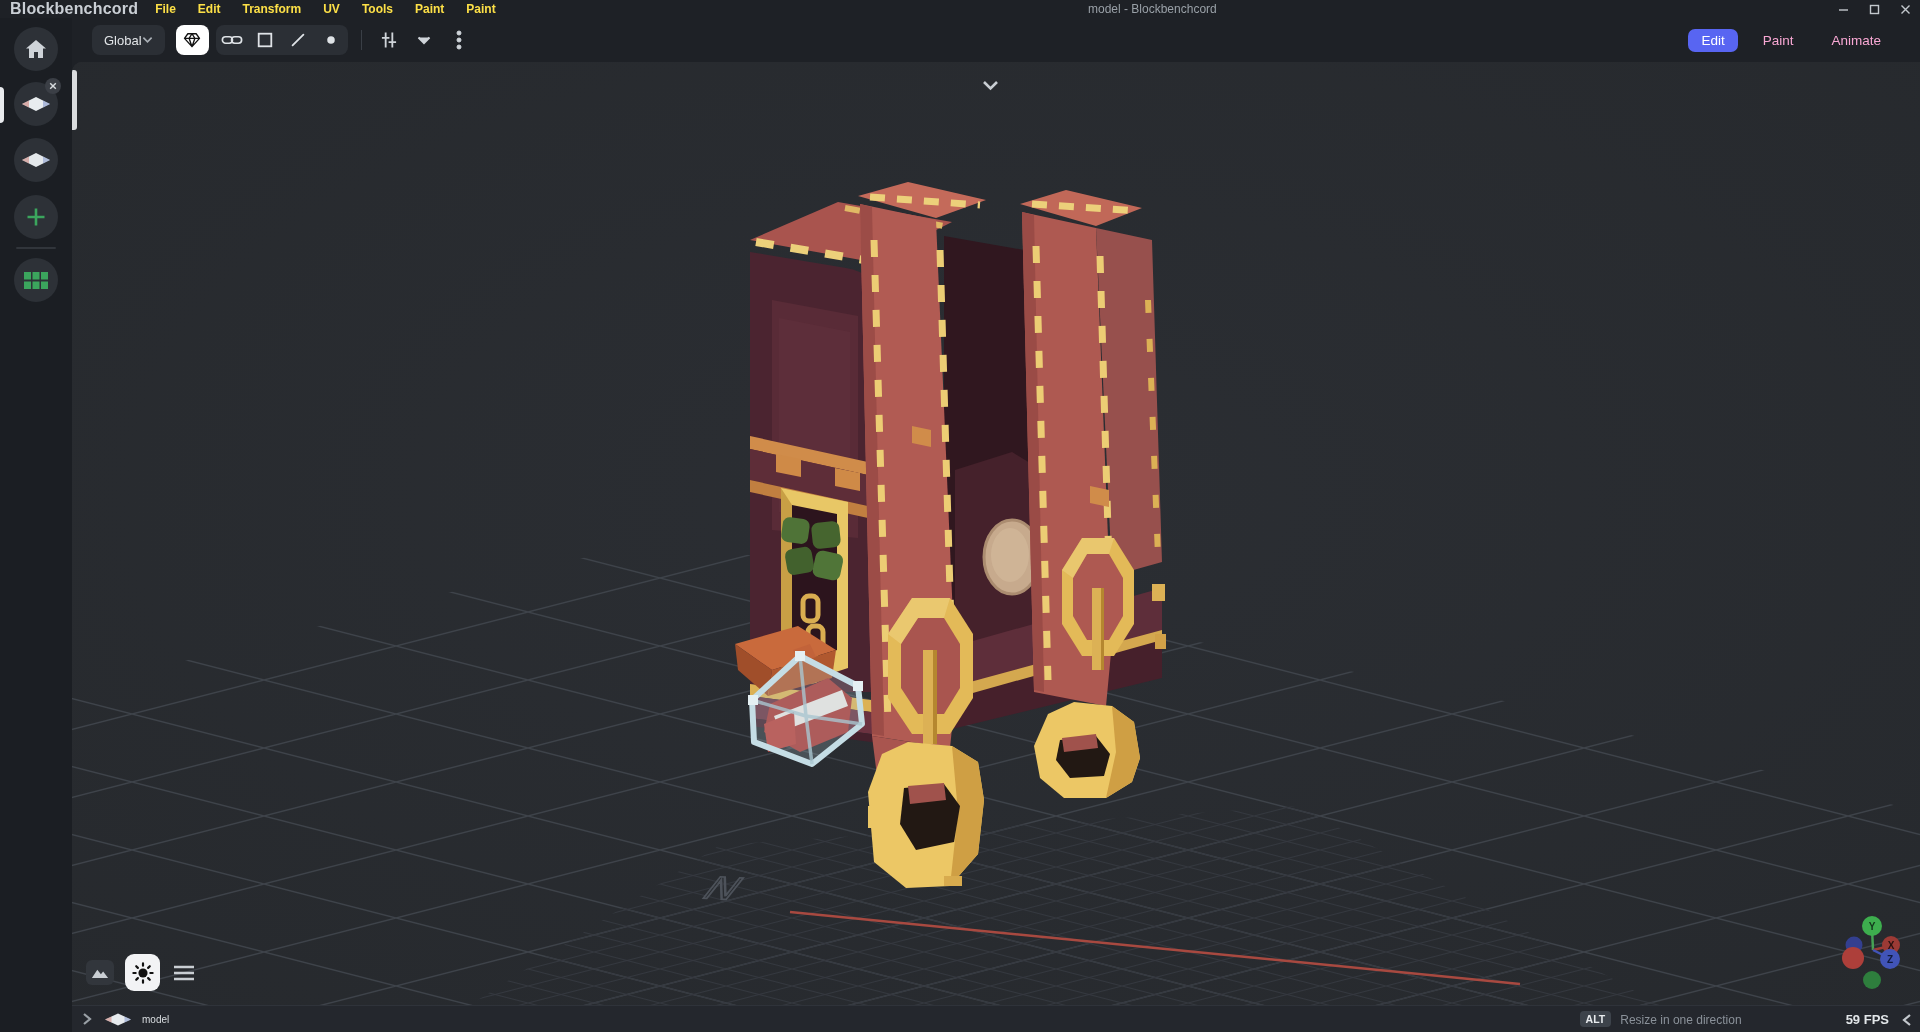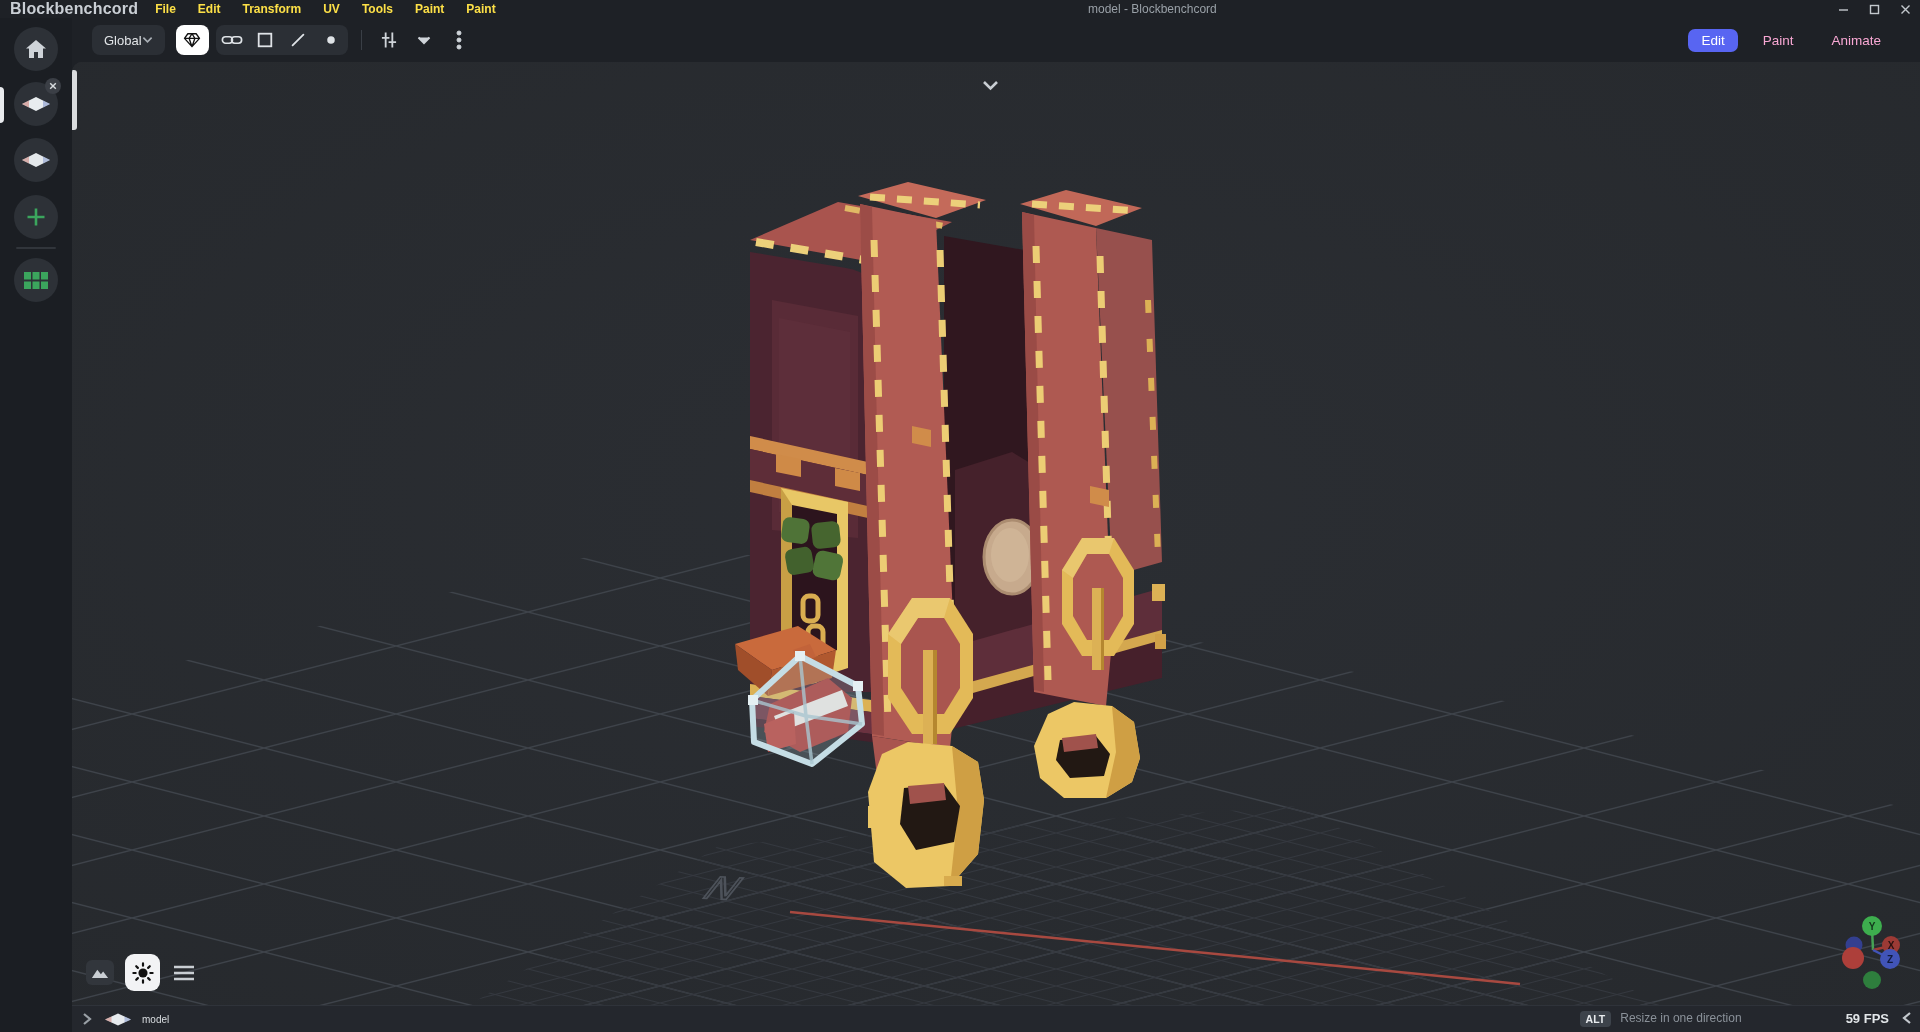--- a/index.html
+++ b/index.html
@@ -59,21 +59,21 @@
   .vpc-img { width:28px; height:25px; border-radius:6px; background:#32363c; display:flex; align-items:center; justify-content:center; }
   .vpc-sun { width:35px; height:37px; border-radius:9px; background:#f2f3f5; display:flex; align-items:center; justify-content:center; }
   .vpc-burger { width:26px; height:22px; display:flex; align-items:center; justify-content:center; }
 
   
   .statusbar { position:absolute; left:72px; bottom:0; width:1848px; height:27px; background:var(--c-statusbar_bg,#24272d);
                border-top:1px solid #2f333a; display:flex; align-items:center; padding:0 8px 0 6px; z-index:25; }
   .sb-exp { display:flex; align-items:center; justify-content:center; width:18px; height:18px; }
   .outliner-label { font-size:10px; color:#d9dde0; margin-left:10px; }
   .ol-diamond { margin-left:8px; }
-  .sb-right { margin-left:auto; display:flex; align-items:flex-start; }
+  .sb-right { margin-left:auto; display:flex; align-items:flex-end; }
   .alt-badge { font-size:10.5px; font-weight:bold; color:#e8ebee; background:#3d434b; border-radius:4px; padding:2px 6px; }
   .hint-text { font-size:12px; color:var(--c-text_dim,#8a9199); margin-left:9px; margin-right:104px; }
   .fps { font-size:13px; color:#e2e6e9;font-weight:bold; }
   .sb-collapse { margin-left:13px; display:flex; align-items:center; }
 </style>
 </head>
 <body>
 
 <div class="app">
 

